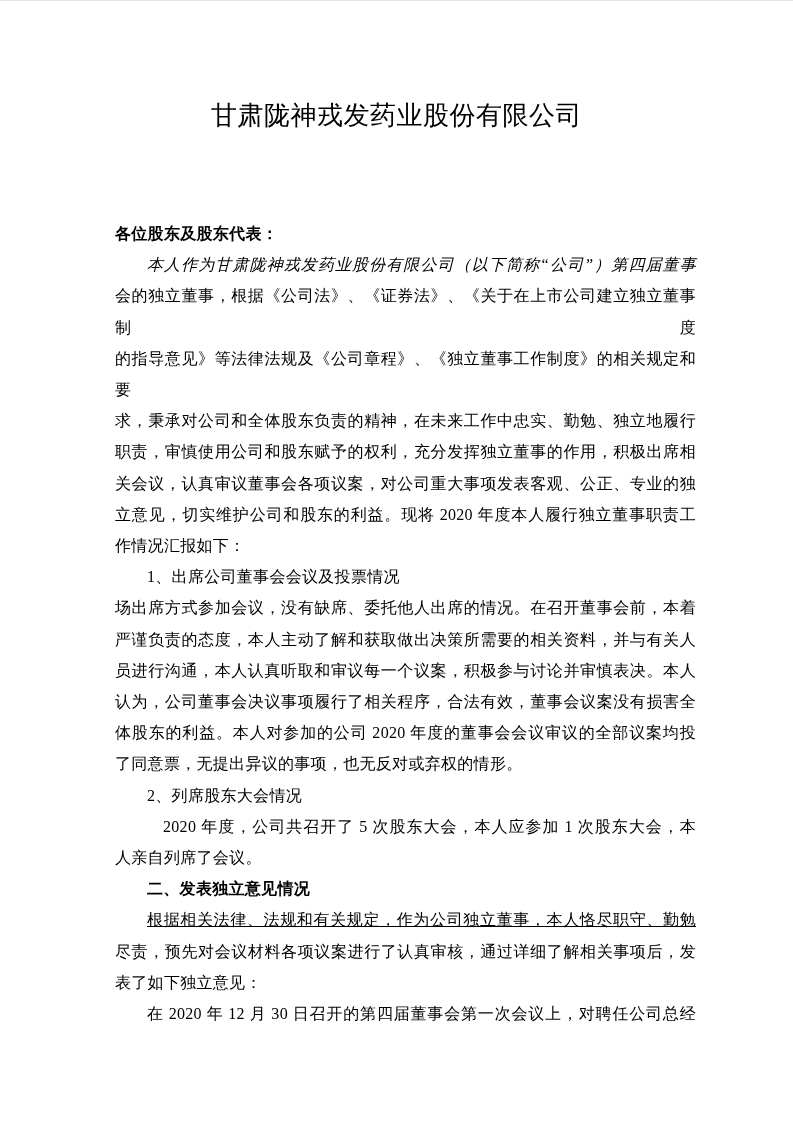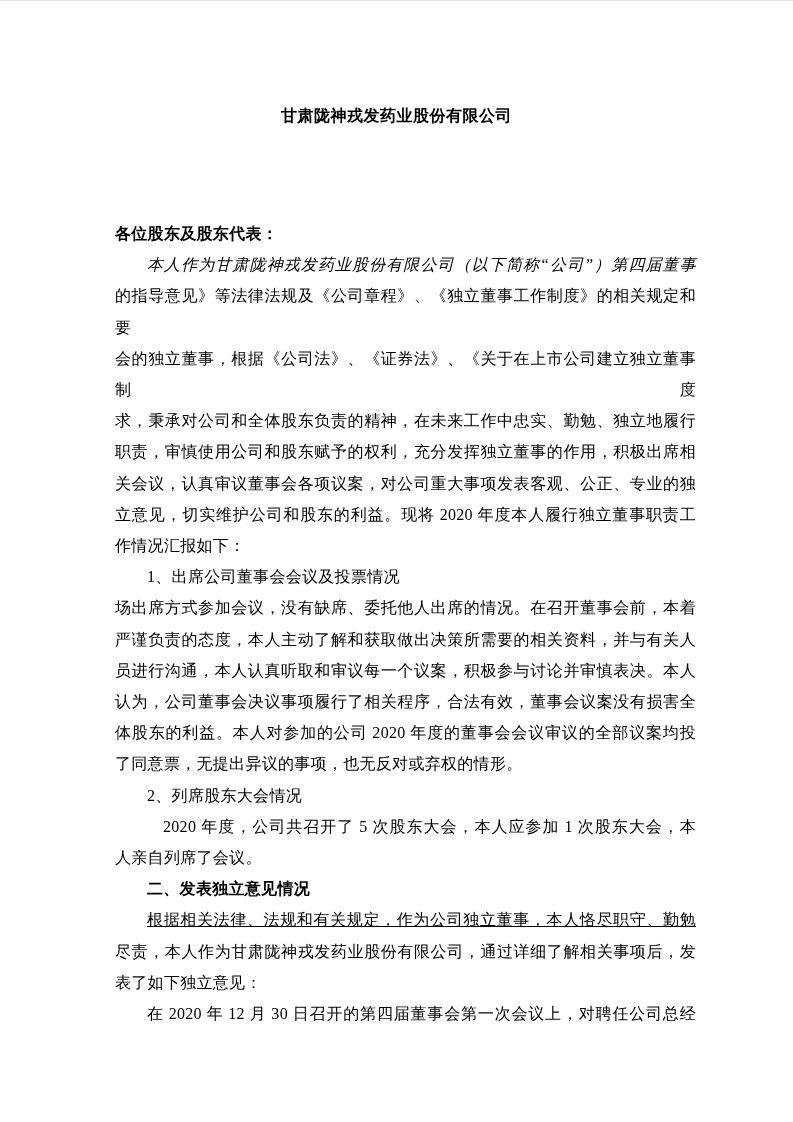--- a/index.html
+++ b/index.html
@@ -25,23 +25,23 @@
     background: #e4e4e4;
   }
   .title-block {
     position: absolute;
     top: 94px;
     left: 0;
     width: 793px;
     text-align: center;
   }
   .title-line {
-    font-size: 16px;
+    font-size: 26px;
     line-height: 43px;
-    font-weight: bold;
+    font-weight: normal;
     letter-spacing: 0.5px;
   }
   .body-block {
     position: absolute;
     top: 218px;
     left: 115px;
     width: 581px;
   }
   .line {
     font-size: 16px;
@@ -63,36 +63,36 @@
 <body>
 
 <div class="page">
   <div class="hairline"></div>
   <div class="title-block">
     <div class="title-line">甘肃陇神戎发药业股份有限公司</div>
   </div>
   <div class="body-block">
       <div class="line bold" style="padding-left: 0px;">各位股东及股东代表：</div>
       <div class="line justify" style="padding-left: 32px; font-style: italic;">本人作为甘肃陇神戎发药业股份有限公司（以下简称“公司”）第四届董事</div>
+      <div class="line justify" style="padding-left: 0px;">会的独立董事，根据《公司法》、《证券法》、《关于在上市公司建立独立董事制度</div>
       <div class="line justify" style="padding-left: 0px;">的指导意见》等法律法规及《公司章程》、《独立董事工作制度》的相关规定和要</div>
-      <div class="line justify" style="padding-left: 0px;">会的独立董事，根据《公司法》、《证券法》、《关于在上市公司建立独立董事制度</div>
       <div class="line justify" style="padding-left: 0px;">求，秉承对公司和全体股东负责的精神，在未来工作中忠实、勤勉、独立地履行</div>
       <div class="line justify" style="padding-left: 0px;">职责，审慎使用公司和股东赋予的权利，充分发挥独立董事的作用，积极出席相</div>
       <div class="line justify" style="padding-left: 0px;">关会议，认真审议董事会各项议案，对公司重大事项发表客观、公正、专业的独</div>
       <div class="line justify" style="padding-left: 0px;">立意见，切实维护公司和股东的利益。现将 2020 年度本人履行独立董事职责工</div>
       <div class="line" style="padding-left: 0px;">作情况汇报如下：</div>
       <div class="line" style="padding-left: 32px;">1、出席公司董事会会议及投票情况</div>
       <div class="line justify" style="padding-left: 0px;">场出席方式参加会议，没有缺席、委托他人出席的情况。在召开董事会前，本着</div>
       <div class="line justify" style="padding-left: 0px;">严谨负责的态度，本人主动了解和获取做出决策所需要的相关资料，并与有关人</div>
       <div class="line justify" style="padding-left: 0px;">员进行沟通，本人认真听取和审议每一个议案，积极参与讨论并审慎表决。本人</div>
       <div class="line justify" style="padding-left: 0px;">认为，公司董事会决议事项履行了相关程序，合法有效，董事会议案没有损害全</div>
       <div class="line justify" style="padding-left: 0px;">体股东的利益。本人对参加的公司 2020 年度的董事会会议审议的全部议案均投</div>
       <div class="line" style="padding-left: 0px;">了同意票，无提出异议的事项，也无反对或弃权的情形。</div>
       <div class="line" style="padding-left: 32px;">2、列席股东大会情况</div>
       <div class="line justify" style="padding-left: 48px;">2020 年度，公司共召开了 5 次股东大会，本人应参加 1 次股东大会，本</div>
       <div class="line" style="padding-left: 0px;">人亲自列席了会议。</div>
       <div class="line bold" style="padding-left: 32px;">二、发表独立意见情况</div>
       <div class="line justify" style="padding-left: 32px; text-decoration: underline;">根据相关法律、法规和有关规定，作为公司独立董事，本人恪尽职守、勤勉</div>
-      <div class="line justify" style="padding-left: 0px;">尽责，本人作为甘肃陇神戎发药业股份有限公司，通过详细了解相关事项后，发</div>
+      <div class="line justify" style="padding-left: 0px;">尽责，预先对会议材料各项议案进行了认真审核，通过详细了解相关事项后，发</div>
       <div class="line" style="padding-left: 0px;">表了如下独立意见：</div>
       <div class="line justify" style="padding-left: 32px;">在 2020 年 12 月 30 日召开的第四届董事会第一次会议上，对聘任公司总经</div>
     </div>
 </div>
 
 </body></html>

